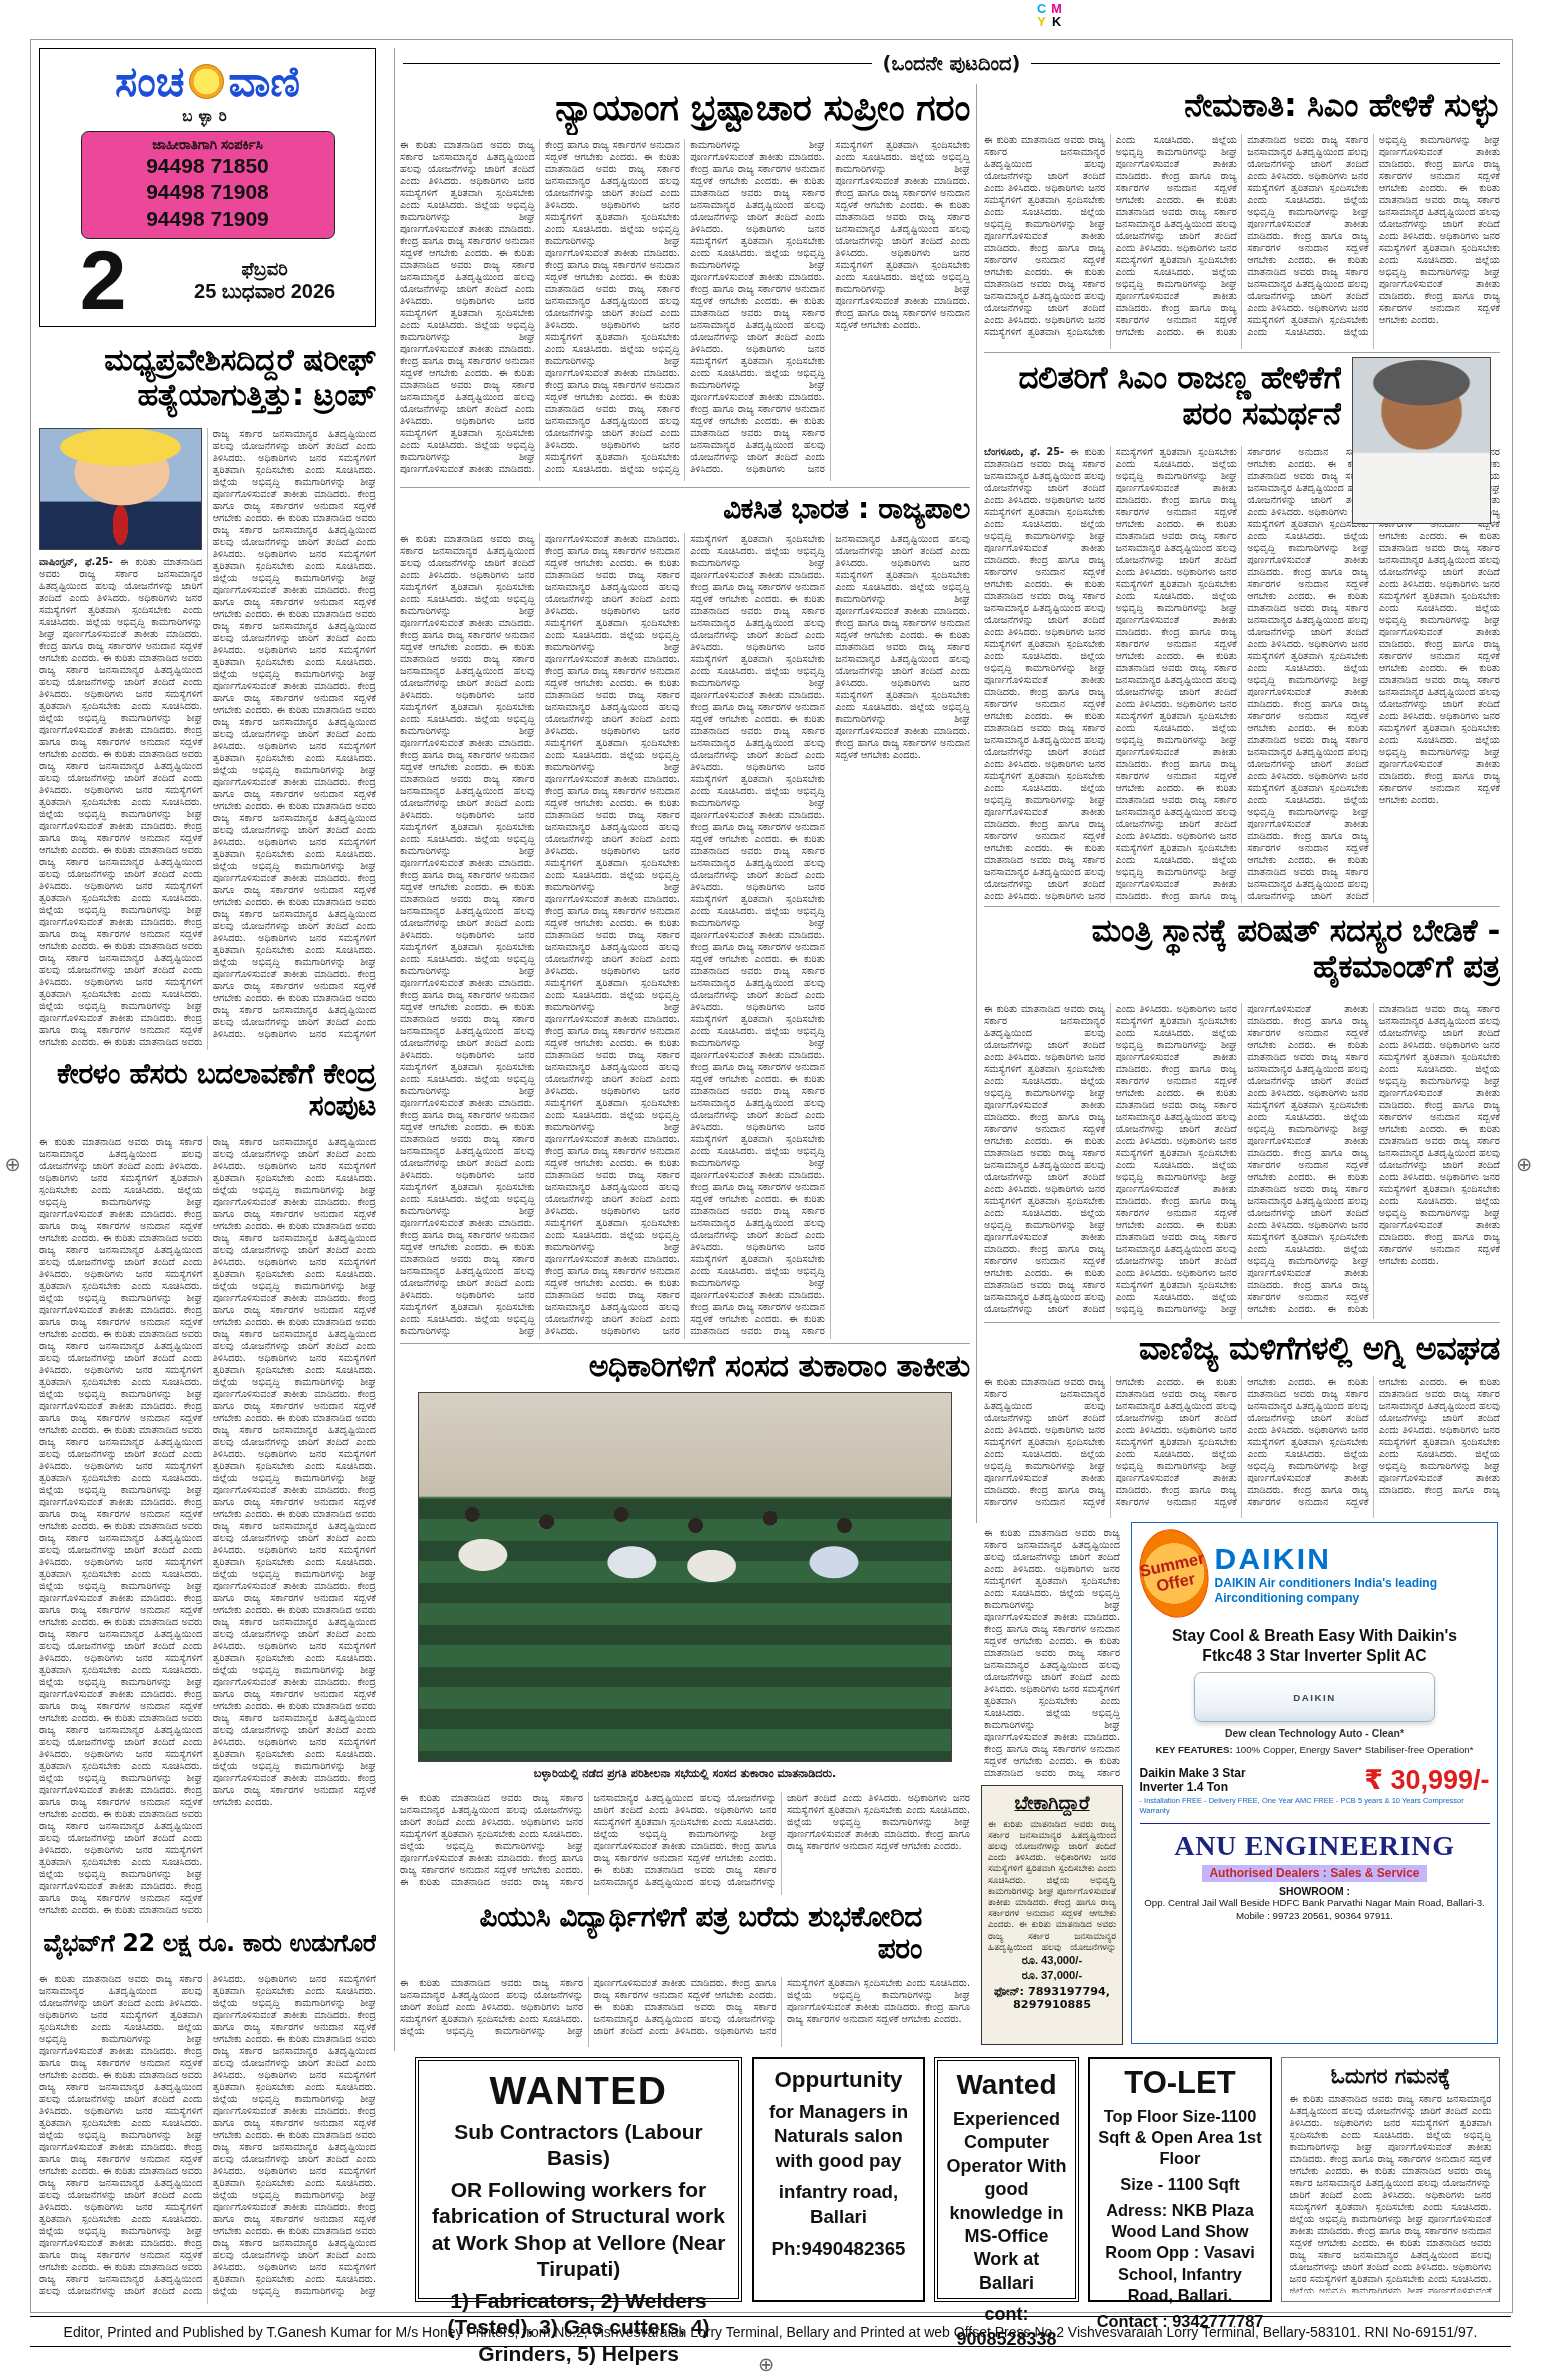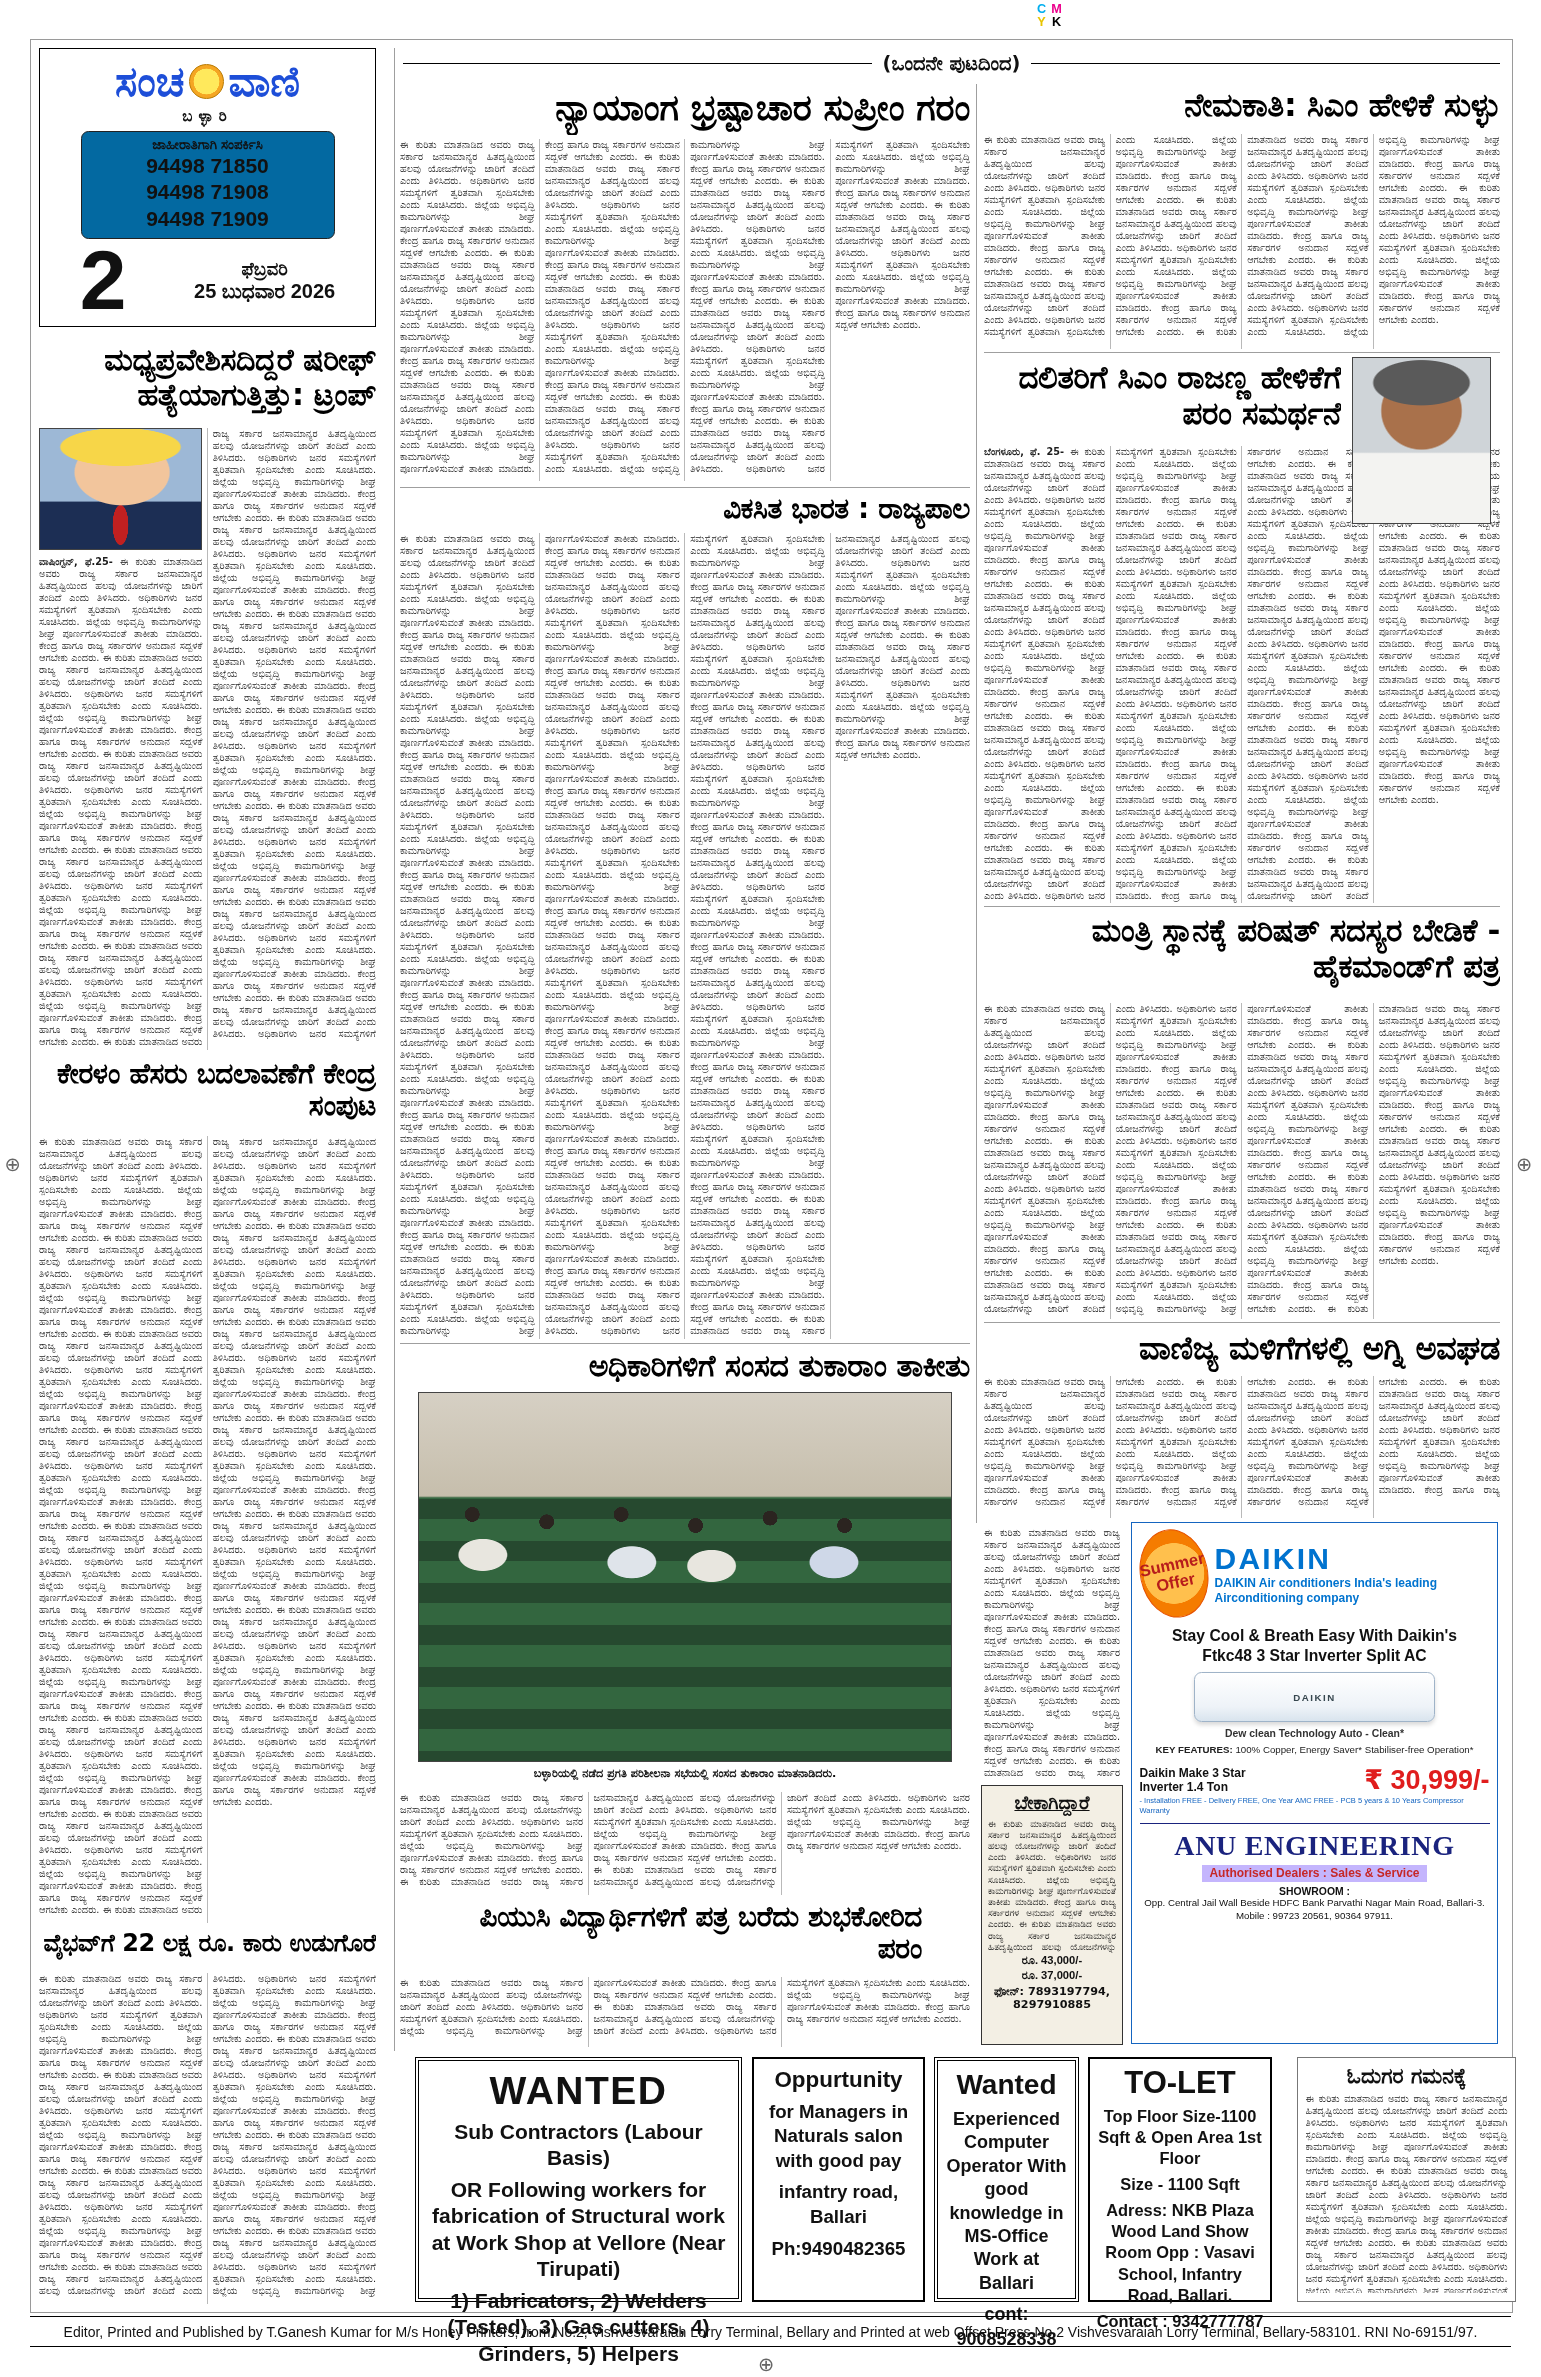--- a/index.html
+++ b/index.html
@@ -17,21 +17,21 @@
   .dateline{font-weight:bold;}
   .vrule{width:0.7px;background:#9f9f9f;}
   .hrule{height:0.7px;background:#9f9f9f;}
   .photo{border:0.7px solid #444;}
   
   .masthead{border:1.5px solid #000;padding:7.5px 6px 4.5px;box-sizing:border-box;text-align:center;}
   .brandrow{display:flex;align-items:center;justify-content:center;gap:4.5px;}
   .brand{font-size:42px;font-weight:800;color:#1d4ed8;font-family:"DejaVu Sans",sans-serif;}
   .sun{width:33px;height:33px;border-radius:50%;background:radial-gradient(circle,#ffe95c 0 55%,#f5a623 56% 100%);border:1.5px solid #b97a00;}
   .city{font-size:15px;font-weight:bold;letter-spacing:6px;margin-top:1.5px;}
-  .adbox{width:246px;margin:6px auto 4.5px;background:#0369a1;border:1.5px solid #222;border-radius:7.5px;padding:4.5px 3px;}
+  .adbox{width:246px;margin:6px auto 4.5px;background:#ec4899;border:1.5px solid #222;border-radius:7.5px;padding:4.5px 3px;}
   .adbox .lbl{font-size:13.4px;font-weight:bold;}
   .adbox .ph{font-size:21px;font-weight:800;line-height:1.28;font-family:"Liberation Sans",sans-serif;}
   .mastbottom{display:flex;align-items:center;justify-content:space-around;margin-top:1.5px;}
   .pagenum{font-size:84px;font-weight:900;line-height:.9;}
   .month{font-size:18px;font-weight:bold;}
   .dateline2{font-size:20px;font-weight:800;}
   
   .contstrip{display:flex;align-items:center;gap:10.4px;}
   .contstrip .ln{flex:1;border-top:1.5px solid #000;}
   .contlabel{font-size:19.4px;font-weight:bold;font-family:"DejaVu Sans",sans-serif;}
@@ -293,21 +293,21 @@
   </div>
 
   <div class="abs adframe tolet center" style="left:1088px;top:2057px;width:184px;height:245px;">
     <div class="t">TO-LET</div>
     <div class="l">Top Floor Size-1100 Sqft &amp; Open Area 1st Floor</div>
     <div class="l">Size - 1100 Sqft</div>
     <div class="l">Adress: NKB Plaza Wood Land Show Room Opp : Vasavi School, Infantry Road, Ballari.</div>
     <div class="l">Contact : 9342777787</div>
   </div>
 
-  <div class="abs adframe readers" style="left:1281px;top:2057px;width:219px;height:245px;margin-left:16px;">
+  <div class="abs adframe readers" style="left:1281px;top:2057px;width:219px;height:245px;">
     <div class="t center">ಓದುಗರ ಗಮನಕ್ಕೆ</div>
     <div class="body-t" style="height:200px;margin-top:4.5px;">ಈ ಕುರಿತು ಮಾತನಾಡಿದ ಅವರು ರಾಜ್ಯ ಸರ್ಕಾರ ಜನಸಾಮಾನ್ಯರ ಹಿತದೃಷ್ಟಿಯಿಂದ ಹಲವು ಯೋಜನೆಗಳನ್ನು ಜಾರಿಗೆ ತಂದಿದೆ ಎಂದು ತಿಳಿಸಿದರು. ಅಧಿಕಾರಿಗಳು ಜನರ ಸಮಸ್ಯೆಗಳಿಗೆ ತ್ವರಿತವಾಗಿ ಸ್ಪಂದಿಸಬೇಕು ಎಂದು ಸೂಚಿಸಿದರು. ಜಿಲ್ಲೆಯ ಅಭಿವೃದ್ಧಿ ಕಾಮಗಾರಿಗಳನ್ನು ಶೀಘ್ರ ಪೂರ್ಣಗೊಳಿಸುವಂತೆ ತಾಕೀತು ಮಾಡಿದರು. ಕೇಂದ್ರ ಹಾಗೂ ರಾಜ್ಯ ಸರ್ಕಾರಗಳ ಅನುದಾನ ಸದ್ಬಳಕೆ ಆಗಬೇಕು ಎಂದರು. ಈ ಕುರಿತು ಮಾತನಾಡಿದ ಅವರು ರಾಜ್ಯ ಸರ್ಕಾರ ಜನಸಾಮಾನ್ಯರ ಹಿತದೃಷ್ಟಿಯಿಂದ ಹಲವು ಯೋಜನೆಗಳನ್ನು ಜಾರಿಗೆ ತಂದಿದೆ ಎಂದು ತಿಳಿಸಿದರು. ಅಧಿಕಾರಿಗಳು ಜನರ ಸಮಸ್ಯೆಗಳಿಗೆ ತ್ವರಿತವಾಗಿ ಸ್ಪಂದಿಸಬೇಕು ಎಂದು ಸೂಚಿಸಿದರು. ಜಿಲ್ಲೆಯ ಅಭಿವೃದ್ಧಿ ಕಾಮಗಾರಿಗಳನ್ನು ಶೀಘ್ರ ಪೂರ್ಣಗೊಳಿಸುವಂತೆ ತಾಕೀತು ಮಾಡಿದರು. ಕೇಂದ್ರ ಹಾಗೂ ರಾಜ್ಯ ಸರ್ಕಾರಗಳ ಅನುದಾನ ಸದ್ಬಳಕೆ ಆಗಬೇಕು ಎಂದರು. ಈ ಕುರಿತು ಮಾತನಾಡಿದ ಅವರು ರಾಜ್ಯ ಸರ್ಕಾರ ಜನಸಾಮಾನ್ಯರ ಹಿತದೃಷ್ಟಿಯಿಂದ ಹಲವು ಯೋಜನೆಗಳನ್ನು ಜಾರಿಗೆ ತಂದಿದೆ ಎಂದು ತಿಳಿಸಿದರು. ಅಧಿಕಾರಿಗಳು ಜನರ ಸಮಸ್ಯೆಗಳಿಗೆ ತ್ವರಿತವಾಗಿ ಸ್ಪಂದಿಸಬೇಕು ಎಂದು ಸೂಚಿಸಿದರು. ಜಿಲ್ಲೆಯ ಅಭಿವೃದ್ಧಿ ಕಾಮಗಾರಿಗಳನ್ನು ಶೀಘ್ರ ಪೂರ್ಣಗೊಳಿಸುವಂತೆ ತಾಕೀತು ಮಾಡಿದರು. ಕೇಂದ್ರ ಹಾಗೂ ರಾಜ್ಯ ಸರ್ಕಾರಗಳ ಅನುದಾನ ಸದ್ಬಳಕೆ ಆಗಬೇಕು ಎಂದರು. ಈ ಕುರಿತು ಮಾತನಾಡಿದ ಅವರು ರಾಜ್ಯ ಸರ್ಕಾರ ಜನಸಾಮಾನ್ಯರ ಹಿತದೃಷ್ಟಿಯಿಂದ ಹಲವು ಯೋಜನೆಗಳನ್ನು ಜಾರಿಗೆ ತಂದಿದೆ ಎಂದು ತಿಳಿಸಿದರು. ಅಧಿಕಾರಿಗಳು ಜನರ ಸಮಸ್ಯೆಗಳಿಗೆ ತ್ವರಿತವಾಗಿ ಸ್ಪಂದಿಸಬೇಕು ಎಂದು ಸೂಚಿಸಿದರು. ಜಿಲ್ಲೆಯ ಅಭಿವೃದ್ಧಿ ಕಾಮಗಾರಿಗಳನ್ನು ಶೀಘ್ರ ಪೂರ್ಣಗೊಳಿಸುವಂತೆ ತಾಕೀತು ಮಾಡಿದರು. ಕೇಂದ್ರ ಹಾಗೂ ರಾಜ್ಯ ಸರ್ಕಾರಗಳ ಅನುದಾನ ಸದ್ಬಳಕೆ ಆಗಬೇಕು ಎಂದರು. </div>
   </div>
 
   <div class="abs footer" style="left:30px;top:2316px;width:1481px;height:31px;">
     <span>Editor, Printed and Published by T.Ganesh Kumar for M/s Honey Printers, from No.2, Vishvesvaraiah Lorry Terminal, Bellary and Printed at web Offset Press No.2 Vishvesvaraiah Lorry Terminal, Bellary-583101. RNI No-69151/97.</span>
   </div>
 
 </div>
 

